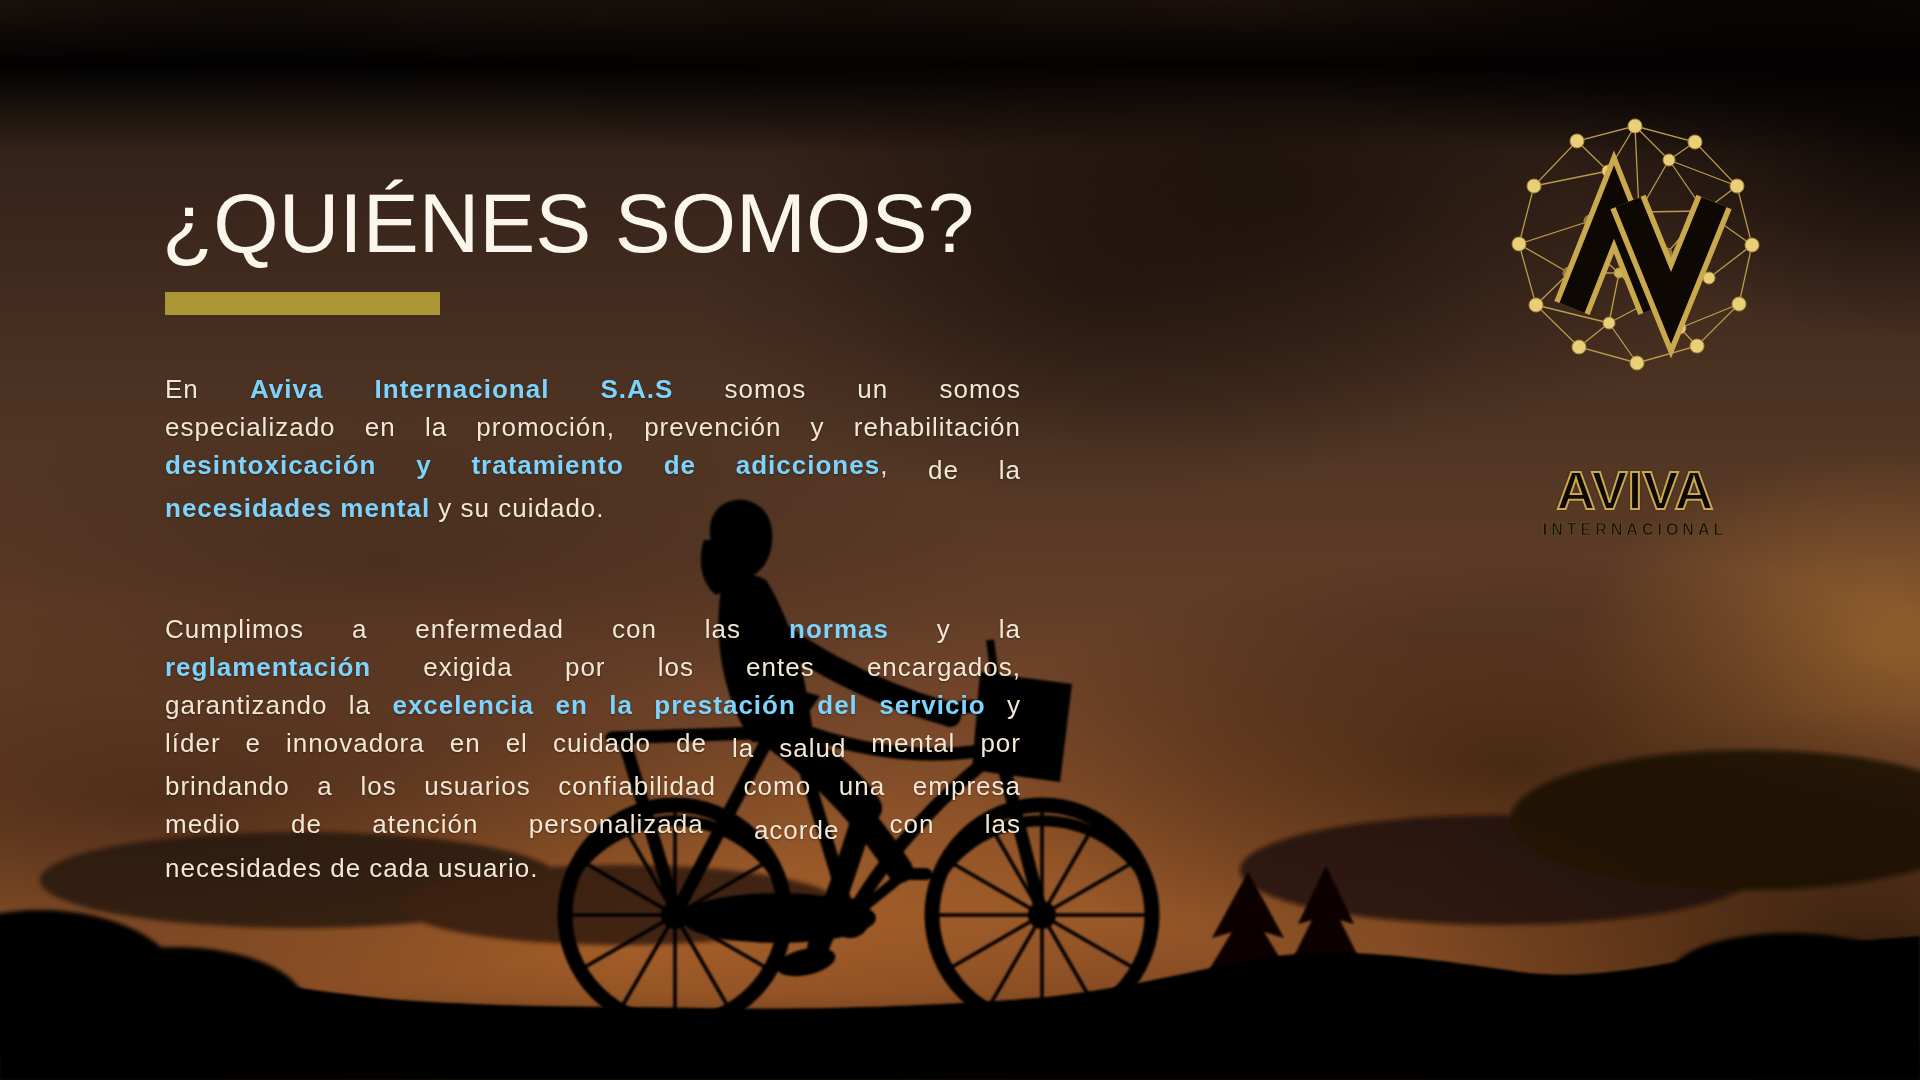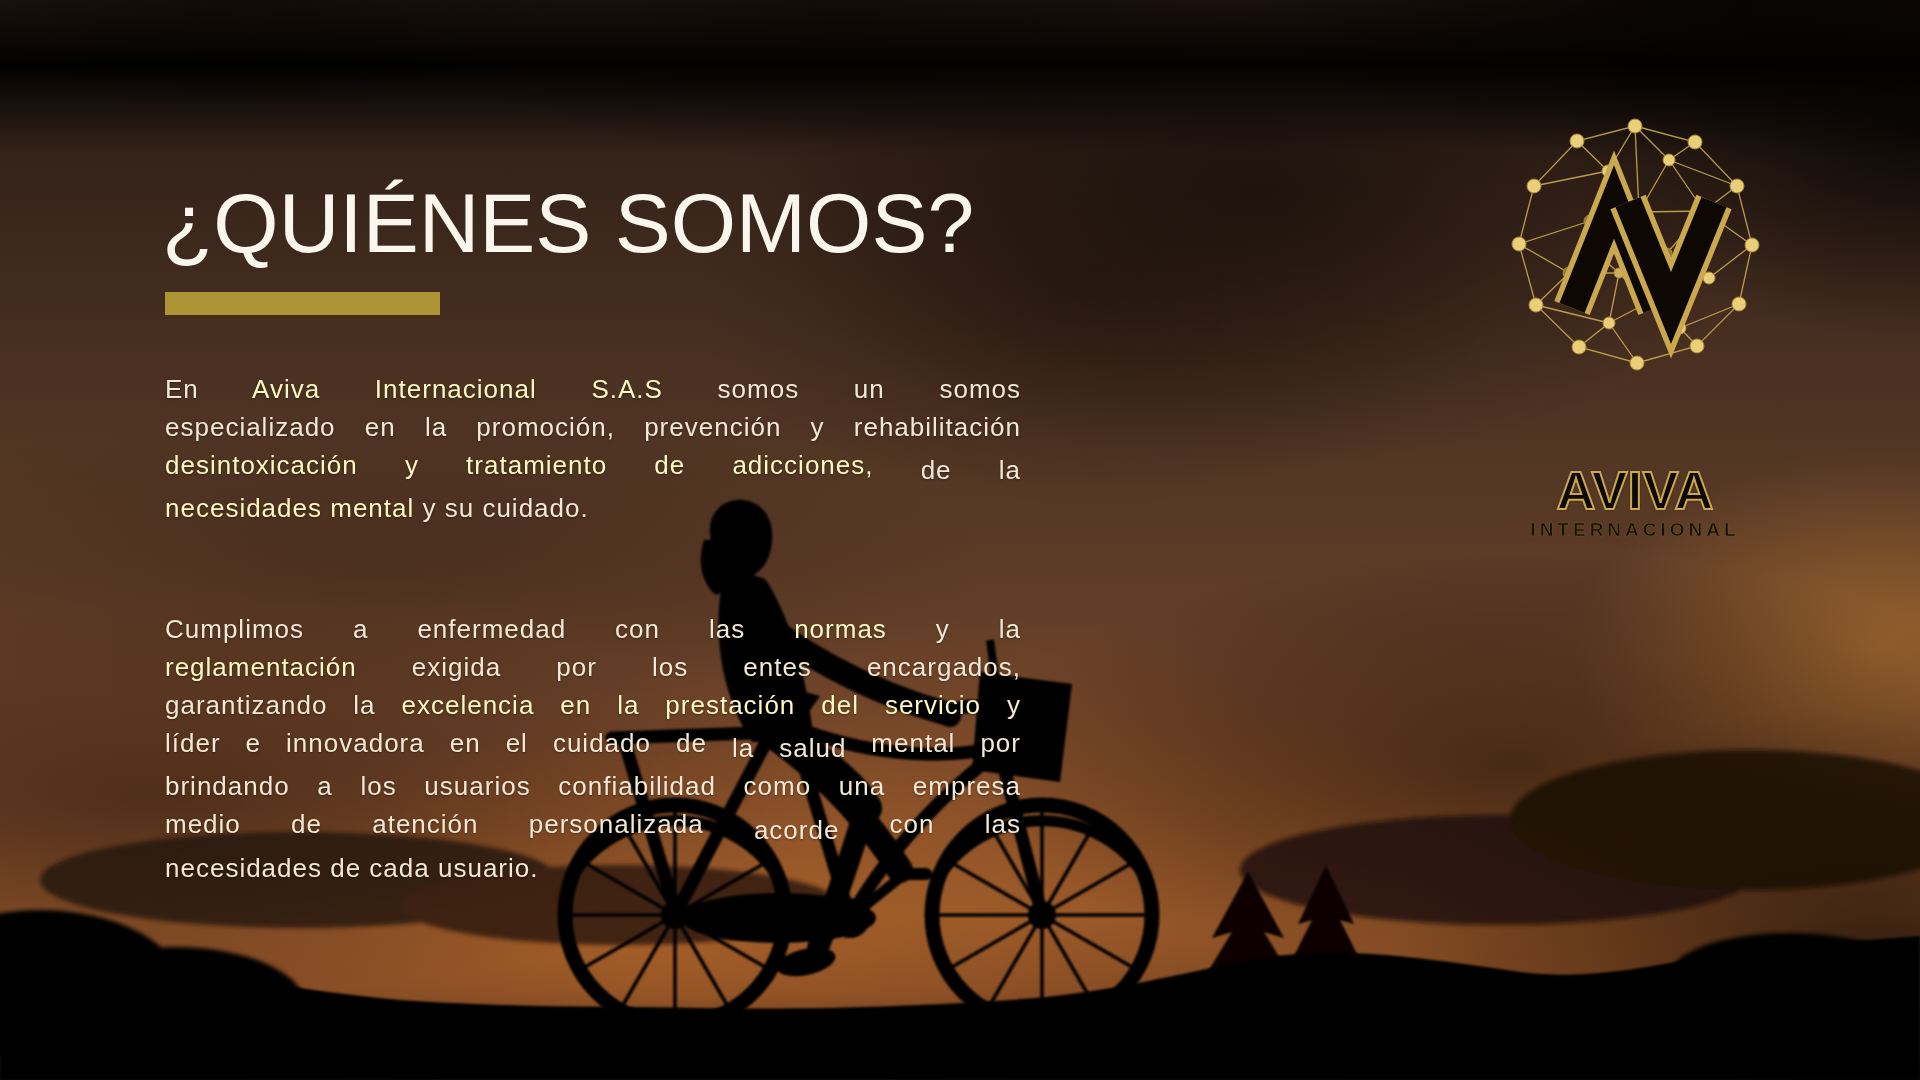--- a/index.html
+++ b/index.html
@@ -47,35 +47,35 @@
   
   .para {
     position:absolute; left:165px; width:856px;
     font-size:26px; line-height:38px; letter-spacing:1px;
     color:#f2e8d5; text-shadow:0 1px 2px rgba(0,0,0,.35);
   }
   .para-1 { top:370px; }
   .para-2 { top:610px; }
   .line { text-align:justify; text-align-last:justify; }
   .line.no-just { text-align-last:left; }
-  .line .b { font-weight:400; color:#fef9c3;margin-top:38px; }
+  .line .b { font-weight:700; color:#7dd3fc;margin-top:38px; }
   
   .logo { position:absolute; left:1498px; top:92px; width:274px; height:372px; }
   .logo svg { position:absolute; left:0; top:0; }
   .logo-word {
     position:absolute; left:0; top:370px; width:274px;
     text-align:center; font-weight:700; font-size:54px; line-height:56px;
     color:#0d0803; letter-spacing:0px;
     -webkit-text-stroke:2px #c9a84e;
     text-shadow:0 0 3px rgba(0,0,0,.6);
     white-space:nowrap;
   }
   .logo-sub {
     position:absolute; left:0; top:428px; width:274px;
-    text-align:center; font-weight:700; font-size:19px; line-height:20px;
+    text-align:center; font-weight:700; font-size:16px; line-height:20px;
     color:#171008; letter-spacing:4px;
     -webkit-text-stroke:.5px #6d5a2c;
     white-space:nowrap;
   }
 </style>
 </head>
 <body>
 
 <div class="slide">
 

